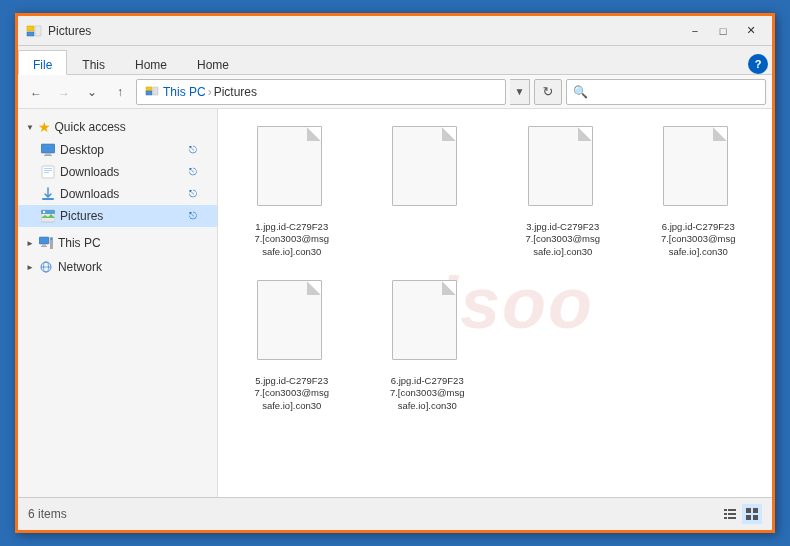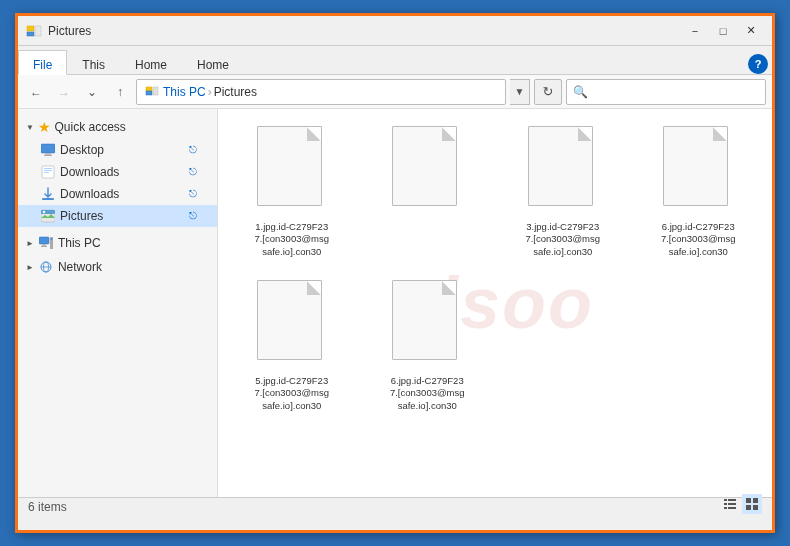--- a/index.html
+++ b/index.html
@@ -302,21 +302,21 @@
       word-break: break-all;
       max-width: 90px;
       line-height: 1.3;
     }
     
     .status-bar {
       height: 27px;
       background: #f0f0f0;
       border-top: 1px solid #ccc;
       display: flex;
-      align-items: flex-end;
+      align-items: center;
       padding: 16px 10px;
       font-size: 12px;
       color: #555;
       flex-shrink: 0;
     }
     .status-bar-right {
       margin-left: auto;
       display: flex;
       gap: 2px;
     }

